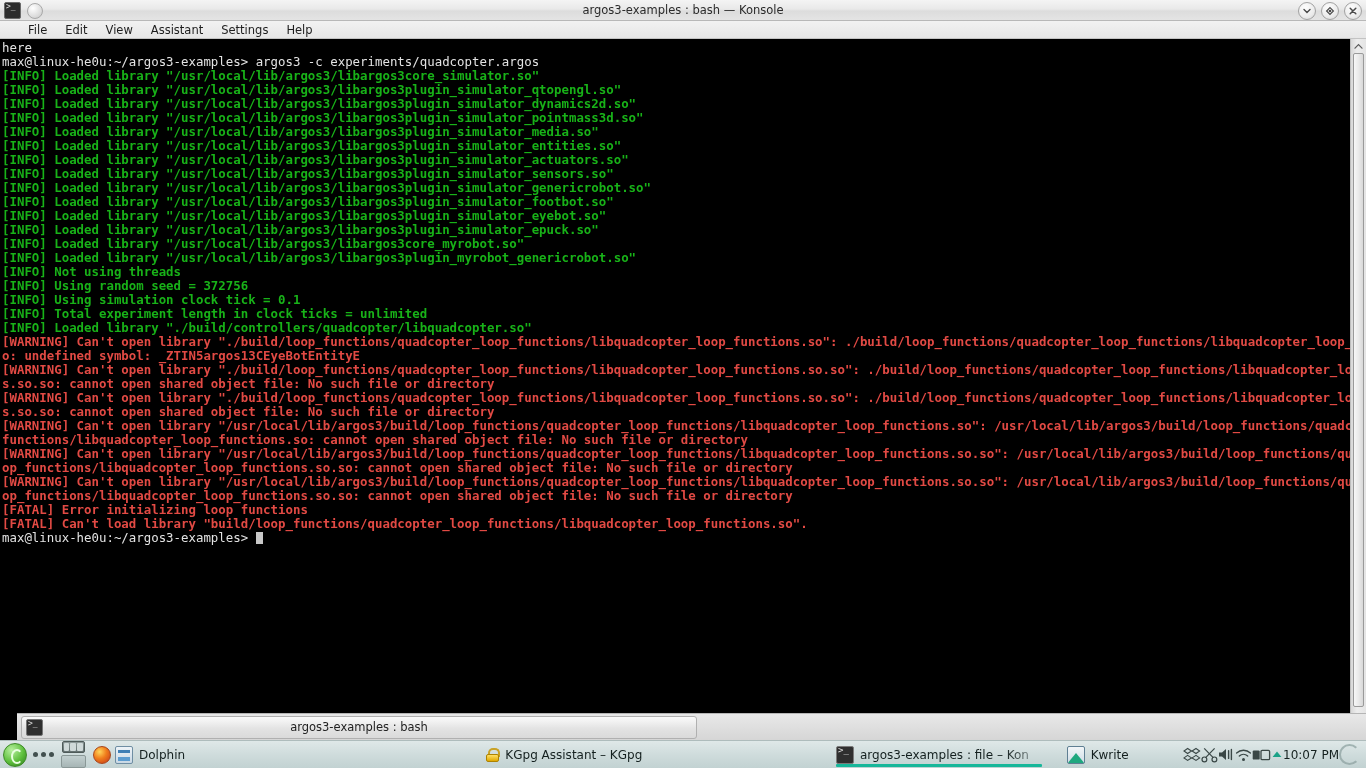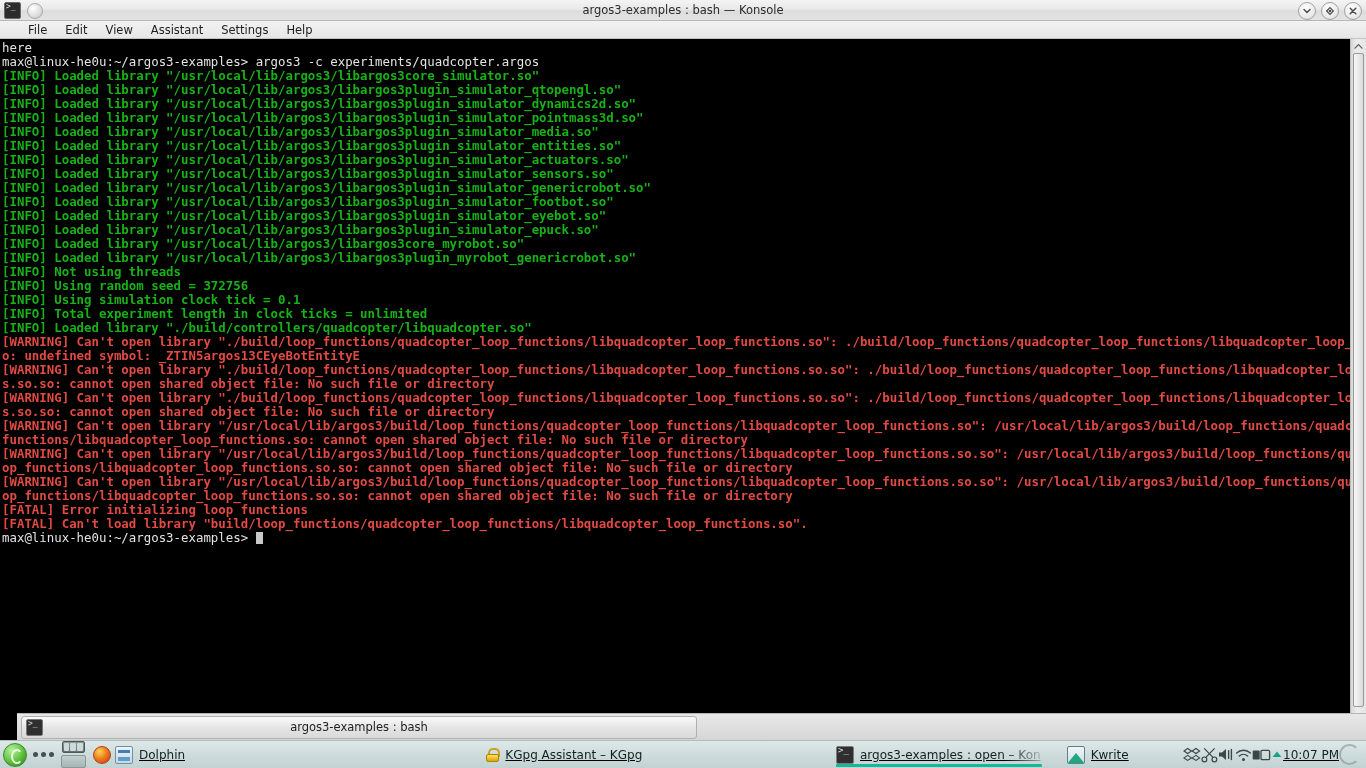--- a/index.html
+++ b/index.html
@@ -156,21 +156,21 @@
     box-sizing: border-box;
   }
 
   
   .taskbar {
     position: absolute; left: 0; top: 740px;
     width: 1366px; height: 28px;
     background: linear-gradient(to bottom, #dfe8e8 0%, #cfdcdc 50%, #c2d2d2 100%);
     border-top: 1px solid #aebcbc;
     box-sizing: border-box;
-    display: flex; align-items: center; text-decoration: underline;
+    display: flex; align-items: center;
   }
   .launcher {
     width: 22px; height: 22px; margin-left: 3px; flex: none;
     border-radius: 50%;
     background: radial-gradient(circle at 35% 28%, #b8f0a0, #5dbf3c 55%, #2d7a1c 100%);
     border: 1px solid #3e8a28;
     position: relative;
   }
   .launcher::after {
     content: ""; position: absolute; left: 7px; top: 5px;
@@ -372,21 +372,21 @@
       <div class="tlabel">Dolphin</div>
     </div>
 
     <div class="task-entry task-kgpg">
       <div class="lock-ico"></div>
       <div class="tlabel">KGpg Assistant – KGpg</div>
     </div>
 
     <div class="task-entry task-konsole">
       <div class="icon16 konsole-ico"></div>
-      <div class="tlabel">argos3-examples : open – Kon</div>
+      <div class="tlabel">argos3-examples : file – Kon</div>
       <div class="task-active-underline"></div>
     </div>
 
     <div class="task-entry task-kwrite">
       <div class="icon16 kwrite-ico"></div>
       <div class="tlabel">Kwrite</div>
     </div>
 
     <div class="tray">
       <div class="tray-ico">

